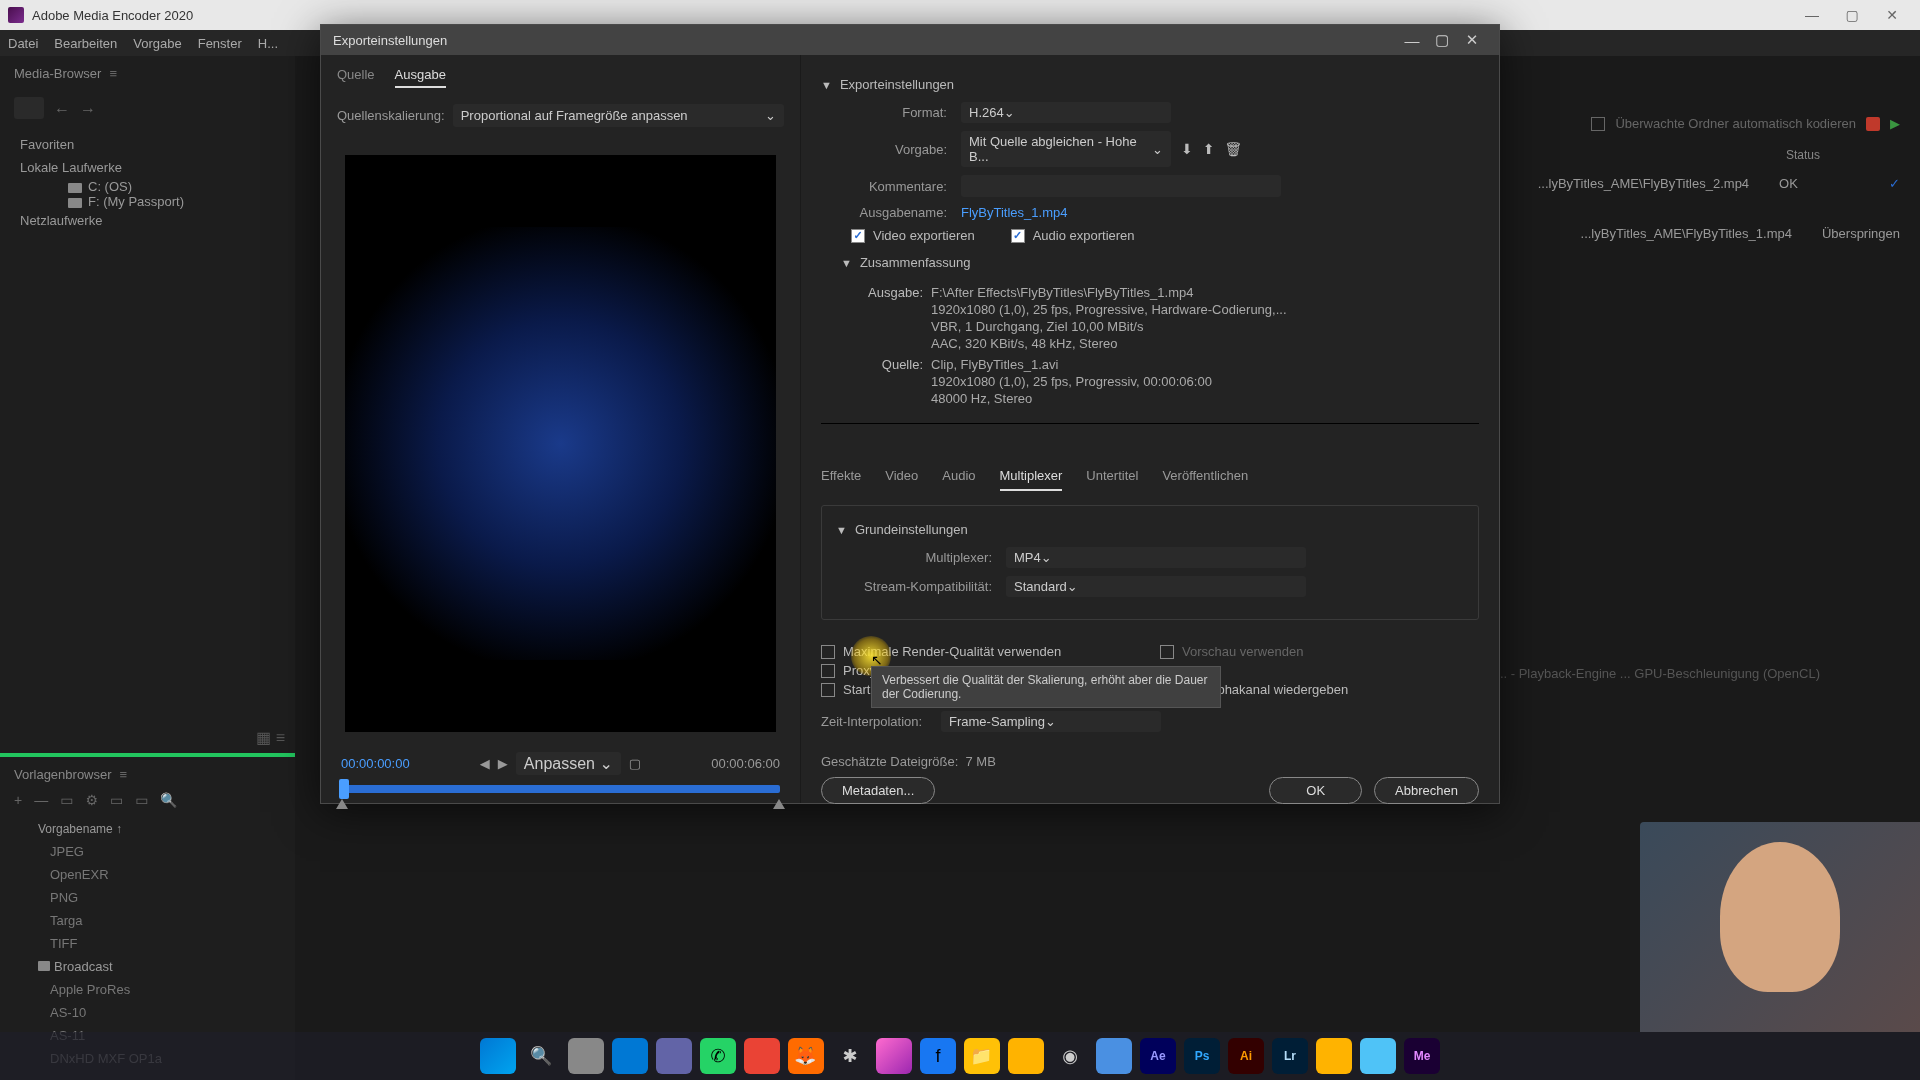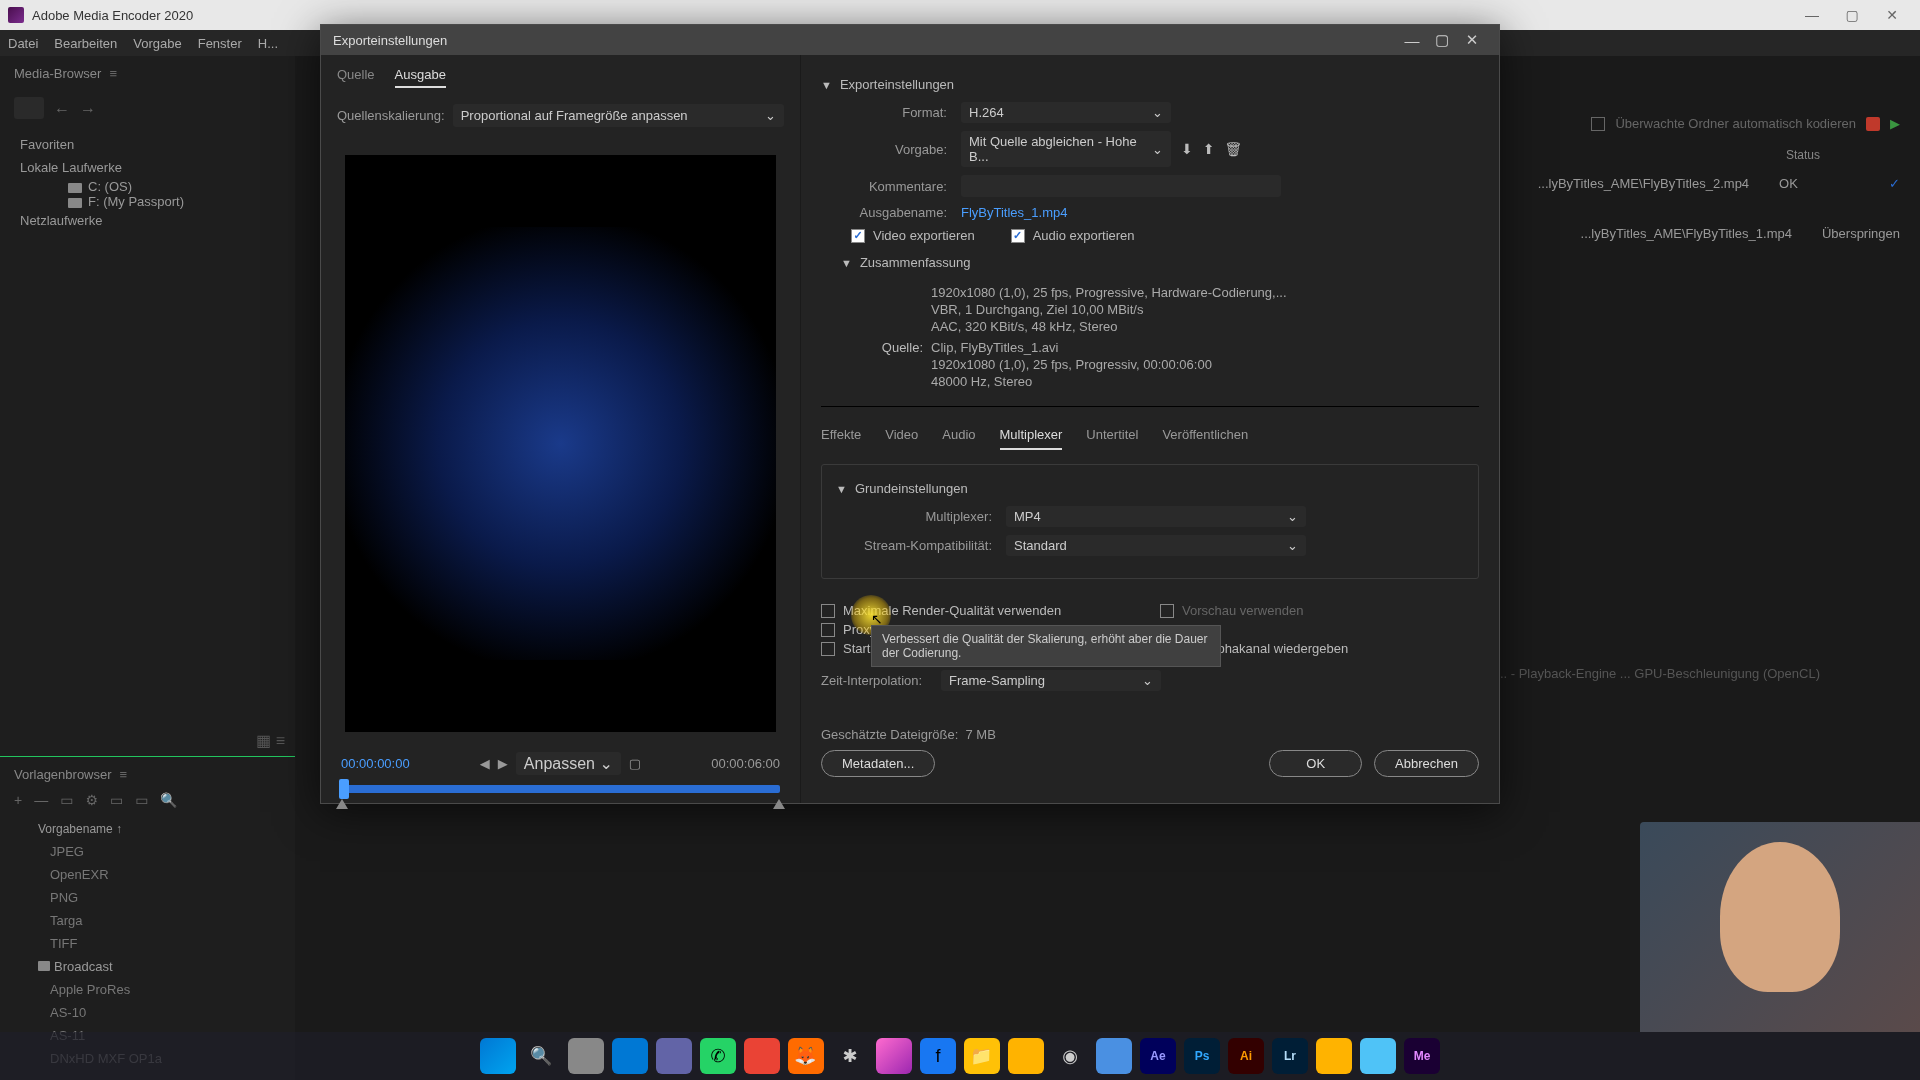--- a/index.html
+++ b/index.html
@@ -19,21 +19,21 @@
 .left-panel { width: 295px; background: #1e1e1e; display: flex; flex-direction: column; }
 .media-browser-hdr { padding: 10px 14px; color: #888; font-size: 13px; display:flex; align-items:center; gap:8px;}
 .panel-nav { padding: 6px 14px; display:flex; gap: 10px; align-items:center;}
 .panel-nav .slot{ width:30px;height:22px;background:#2a2a2a;border-radius:3px;}
 .panel-nav .arrow{color:#666;font-size:16px;}
 .tree { padding: 8px 20px; color: #999; font-size: 13px; }
 .tree-item { padding: 4px 0; }
 .tree-sub2 { padding-left: 48px; }
 .drive-icon{display:inline-block;width:14px;height:10px;background:#888;border-radius:1px;margin-right:6px;vertical-align:middle;}
 
-.left-bottom { border-top: 1px solid #22c55e; padding: 10px 14px; }
+.left-bottom { border-top: 4px solid #22c55e; padding: 10px 14px; }
 .vb-header{color:#888;font-size:13px;display:flex;align-items:center;gap:8px;}
 .vb-toolbar{display:flex;gap:12px;padding:10px 0;}
 .vb-toolbar span{color:#666;font-size:14px;}
 .vb-col{color:#999;font-size:12px;padding:4px 24px;}
 .vb-item{color:#777;font-size:13px;padding:4px 36px;}
 .vb-folder{color:#999;font-size:13px;padding:4px 24px;}
 .fold-icon{display:inline-block;width:12px;height:10px;background:#888;border-radius:1px;margin-right:4px;}
 
 
 .right-content { flex: 1; background: #1a1a1a; position:relative; }
@@ -70,36 +70,36 @@
 .slider .tri-l{position:absolute;left:-5px;top:14px;width:0;height:0;border-left:6px solid transparent;border-right:6px solid transparent;border-bottom:10px solid #888;}
 .slider .tri-r{position:absolute;right:-5px;top:14px;width:0;height:0;border-left:6px solid transparent;border-right:6px solid transparent;border-bottom:10px solid #888;}
 .export-range{display:flex;justify-content:center;padding:20px;gap:10px;color:#999;font-size:13px;}
 .export-range .dd{background:#2a2a2a;padding:4px 28px 4px 8px;border-radius:3px;color:#ccc;}
 
 .dlg-right { flex: 1; padding: 16px 20px; color: #bbb; font-size: 13px; display:flex;flex-direction:column;}
 .sect-hdr{display:flex;gap:8px;align-items:center;font-weight:500;margin:6px 0;}
 .chev{font-size:11px;}
 .form-row{display:flex;align-items:center;padding:4px 0;margin-left:20px;}
 .form-row .lbl{width:120px;text-align:right;padding-right:14px;color:#999;}
-.form-row .val-dd{background:#2a2a2a;width:210px;padding:3px 8px;border-radius:3px;color:#ccc;display:flex;justify-content:space-between;align-items:center;}
+.form-row .val-dd{background:#2a2a2a;width:210px;padding:3px 8px;border-radius:3px;color:#ccc;display:flex;justify-content:flex-start;align-items:center;}
 .form-row .val-input{background:#2a2a2a;width:320px;padding:3px 8px;border-radius:3px;height:22px;}
 .form-row .val-link{color:#4a9eff;}
 .icon-btn{margin-left:10px;color:#bbb;font-size:14px;}
 .cb-row{display:flex;gap:8px;align-items:center;margin-left:30px;padding:4px 0;}
 .cb{width:14px;height:14px;border:1px solid #888;display:flex;align-items:center;justify-content:center;font-size:11px;color:#4a9eff;}
 .cb.checked{background:#fff;}
 .cb.checked::after{content:'✓';color:#2a6dd4;font-weight:bold;}
 
 .summary{margin:8px 0 8px 30px;}
 .summary-row{display:flex;padding:1px 0;}
 .summary-row .sl{width:80px;text-align:right;padding-right:8px;font-weight:500;}
 .summary-row .sv{flex:1;color:#aaa;}
 
 .sub-tabs{display:flex;gap:24px;padding:14px 0 0;border-top:1px solid #000;margin-top:8px;}
-.sub-tabs span{color:#999;font-size:13px;padding:6px 0;}
+.sub-tabs span{color:#999;font-size:13px;padding:6px 0;margin-top:24px;}
 .sub-tabs .active{color:#ddd;border-bottom:2px solid #ddd;}
 
 .settings-box{border:1px solid #3a3a3a;margin:14px 0;padding:10px 14px 18px;border-radius:3px;}
 .settings-box .form-row .lbl{width:150px;}
 .settings-box .form-row .val-dd{width:300px;}
 
 .opt-grid{display:grid;grid-template-columns:1fr 1fr;gap:4px 20px;margin:10px 0;}
 .opt-row{display:flex;gap:8px;align-items:center;position:relative;}
 .opt-row.dim{color:#666;}
 .cb2{width:14px;height:14px;border:1px solid #888;}
@@ -300,20 +300,24 @@
         <div style="width:20px"></div>
         <div class="cb checked"></div>
           <span>Audio exportieren</span>
       </div>
 
       <div class="sect-hdr" style="margin-left:20px;margin-top:8px;">
           <span class="chev">▼</span>
           <span>Zusammenfassung</span>
         </div>
       <div class="summary">
+        <div class="summary-row">
+            <span class="sl">Ausgabe:</span>
+            <span class="sv">F:\After Effects\FlyByTitles\FlyByTitles_1.mp4</span>
+          </div>
         <div class="summary-row">
             <span class="sl"></span>
             <span class="sv">1920x1080 (1,0), 25 fps, Progressive, Hardware-Codierung,...</span>
           </div>
         <div class="summary-row">
             <span class="sl"></span>
             <span class="sv">VBR, 1 Durchgang, Ziel 10,00 MBit/s</span>
           </div>
         <div class="summary-row">
             <span class="sl"></span>

